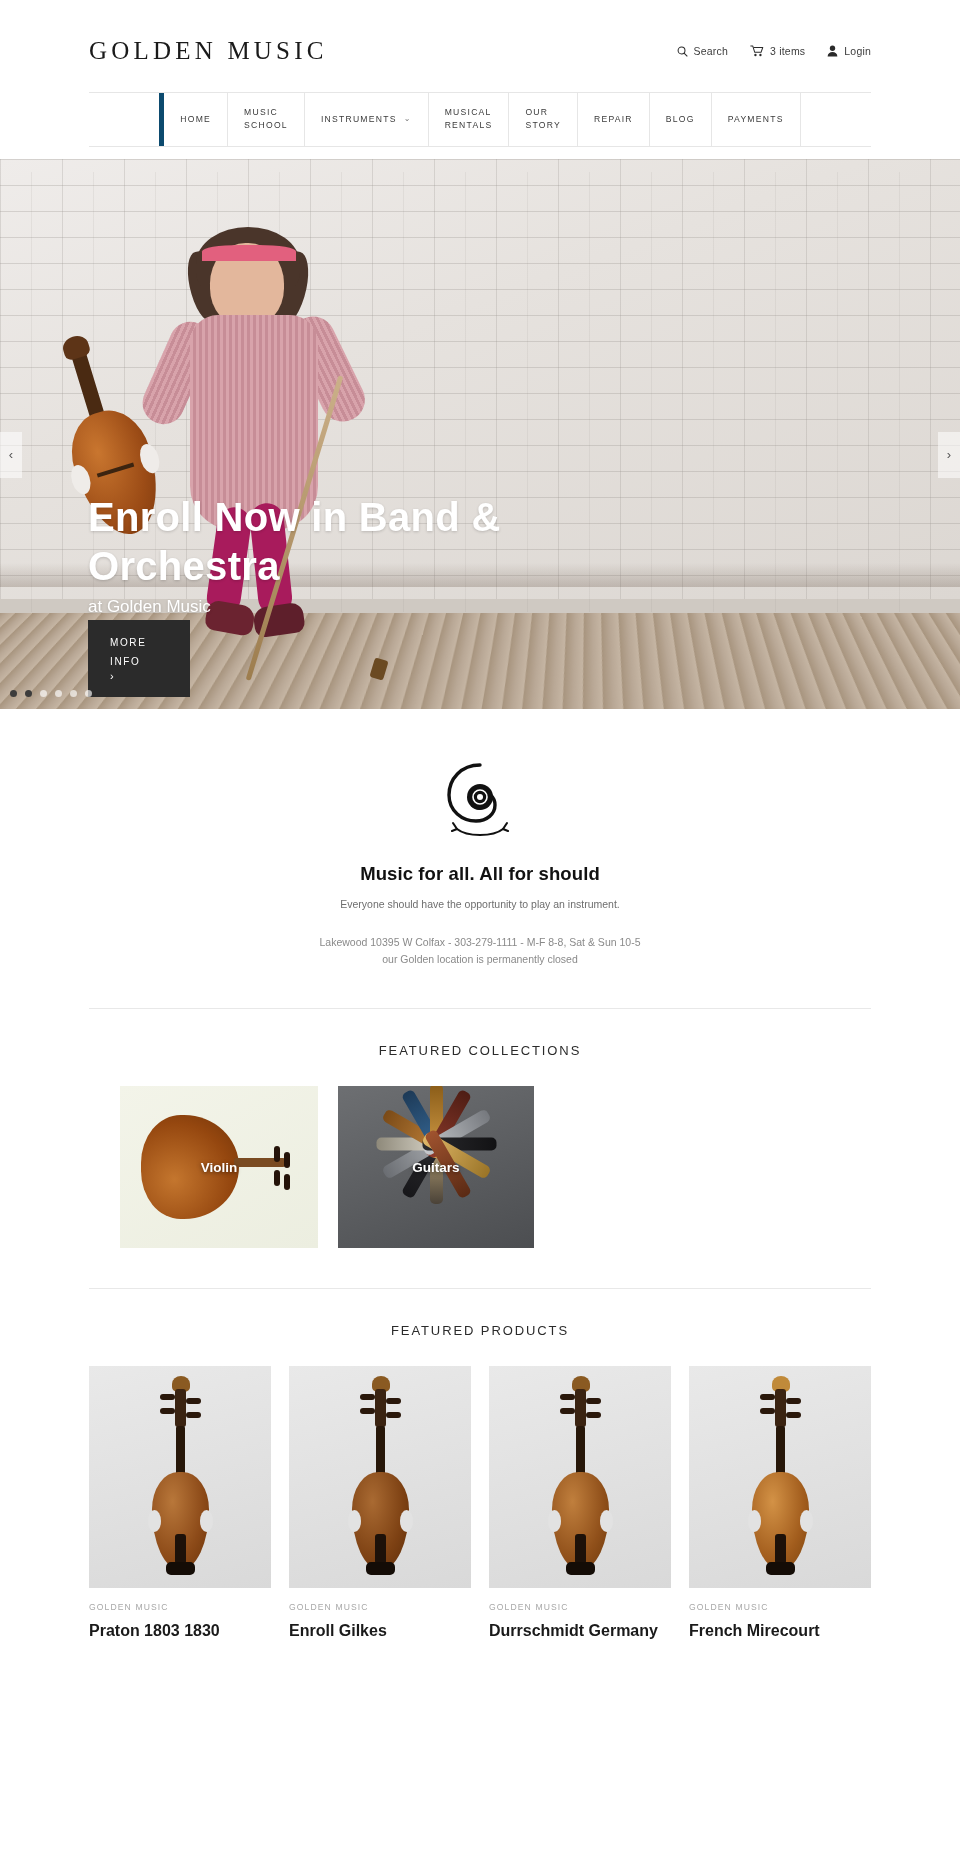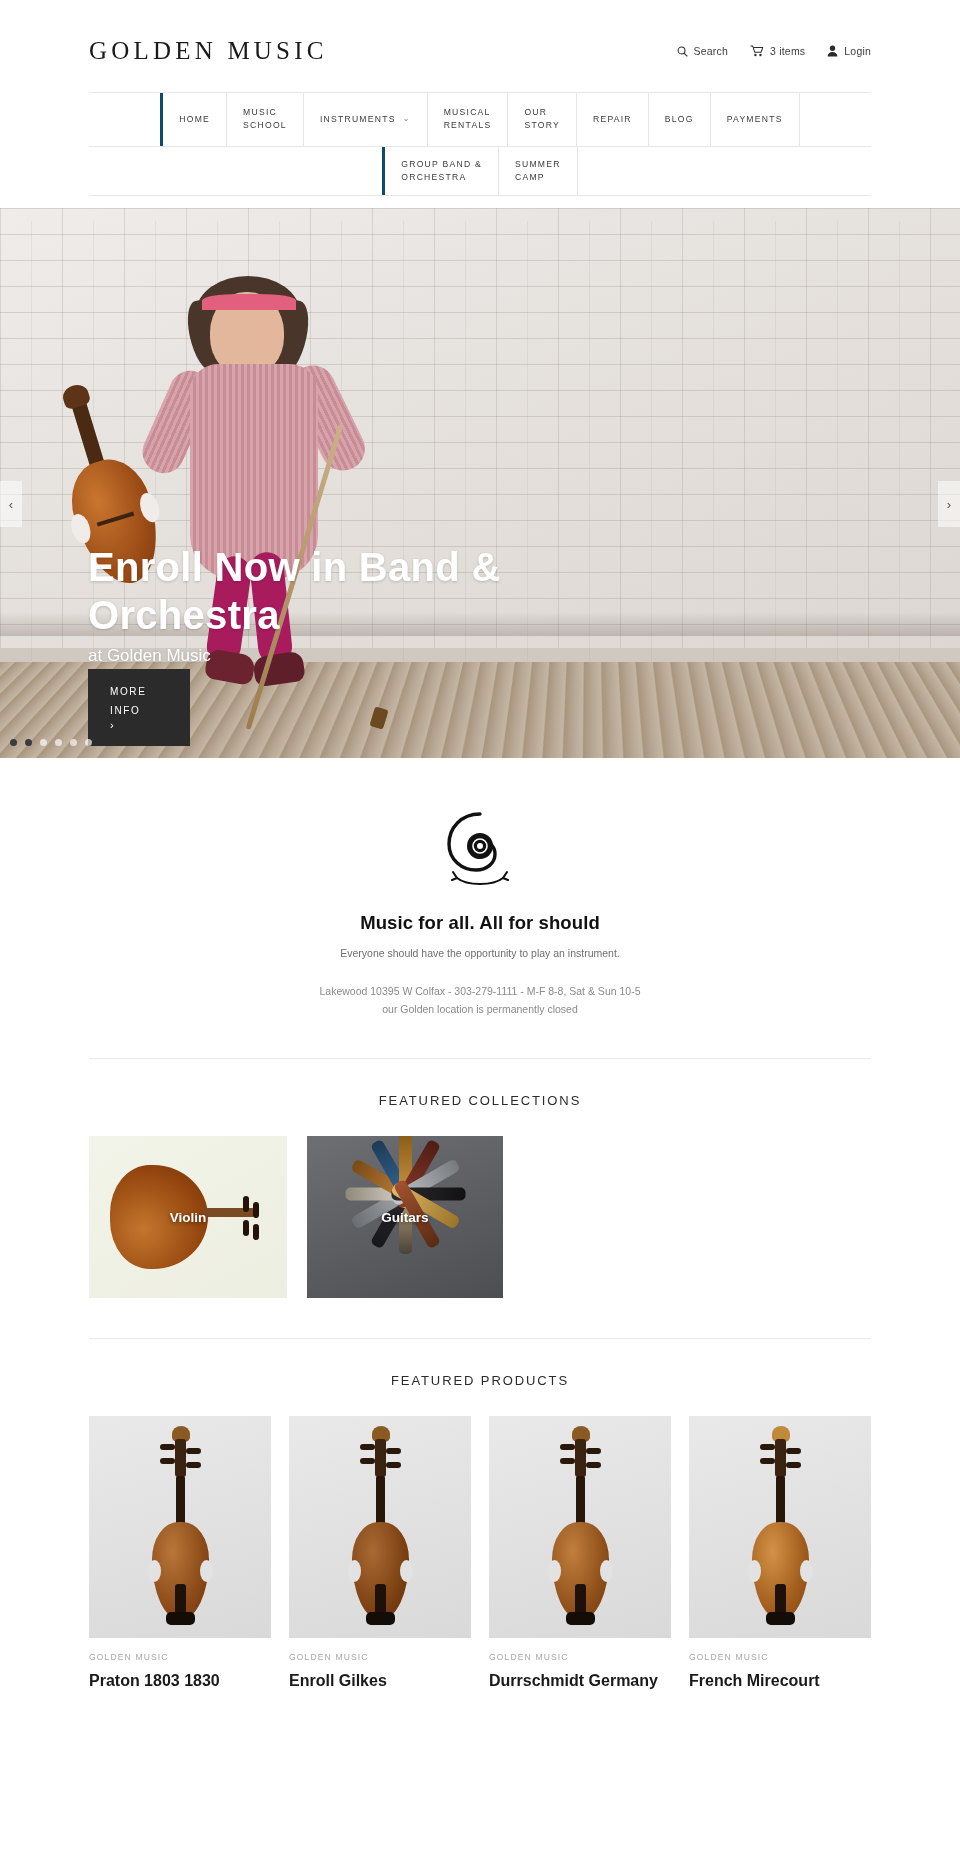--- a/index.html
+++ b/index.html
@@ -72,21 +72,21 @@
     color: #3a3a3a;
     line-height: 1.55;
     display: flex;
     align-items: center;
     border-right: 1px solid #e6e6e6;
     white-space: pre-line;
     min-height: 46px;
     cursor: pointer;
     text-transform: uppercase;
   }
-  .nav-item:first-child { border-left: 3px solid #0c4a6e; }
+  .nav-item:first-child { border-left: 5px solid #0c4a6e; }
   .nav-item .caret {
     margin-left: 7px;
     font-size: 8px;
     color: #777;
   }
   .nav-row.row2 { border-top: 1px solid #e6e6e6; }
   .nav-row.row2 .nav-item { min-height: 44px; padding: 11px 16px; }
 
   
   .hero {
@@ -309,21 +309,21 @@
     margin-top: 34px;
     text-transform: uppercase;
   }
   .collections {
     width: 782px; margin: 28px auto 0 auto;
     display: flex; gap: 20px;
   }
   .coll-card {
     position: relative; height: 162px; overflow: hidden; cursor:pointer;
   }
-  .coll-card.c1 { width: 198px; background: linear-gradient(150deg,#f3f4e9,#eceee0); }
+  .coll-card.c1 { width: 198px; background: linear-gradient(150deg,#f3f4e9,#eceee0); margin-left: 31px; }
   .coll-card.c2 { width: 196px; background: linear-gradient(160deg,#7f8a6d,#55603f); }
   .coll-card.c3 { width: 196px; background: linear-gradient(160deg,#6d6f72,#4c4e51); }
   .coll-label {
     position:absolute; left:0; right:0; top:50%; transform: translateY(-50%);
     text-align:center; color:#fff; font-weight:700; font-size:13.5px;
     text-shadow: 0 1px 4px rgba(0,0,0,.55);
   }
   
   .cviolin { position:absolute; left:18px; top:26px; width:150px; height:110px; }
   .cviolin .cbody {
@@ -445,26 +445,20 @@
       <div class="nav-item"><span>MUSIC
 SCHOOL</span></div>
       <div class="nav-item"><span>INSTRUMENTS</span><span class="caret">⌄</span></div>
       <div class="nav-item"><span>MUSICAL
 RENTALS</span></div>
       <div class="nav-item"><span>OUR
 STORY</span></div>
       <div class="nav-item"><span>REPAIR</span></div>
       <div class="nav-item"><span>BLOG</span></div>
       <div class="nav-item"><span>PAYMENTS</span></div>
-    </div>
-    <div class="nav-row row2">
-      <div class="nav-item"><span>GROUP BAND &amp;
-ORCHESTRA</span></div>
-      <div class="nav-item"><span>SUMMER
-CAMP</span></div>
     </div>
   </div>
 </div>
 
 <div class="hero">
   <div class="hero-photo">
     <div class="brick"></div>
     <div class="floor-shadow"></div>
     <div class="floor"></div>
 

